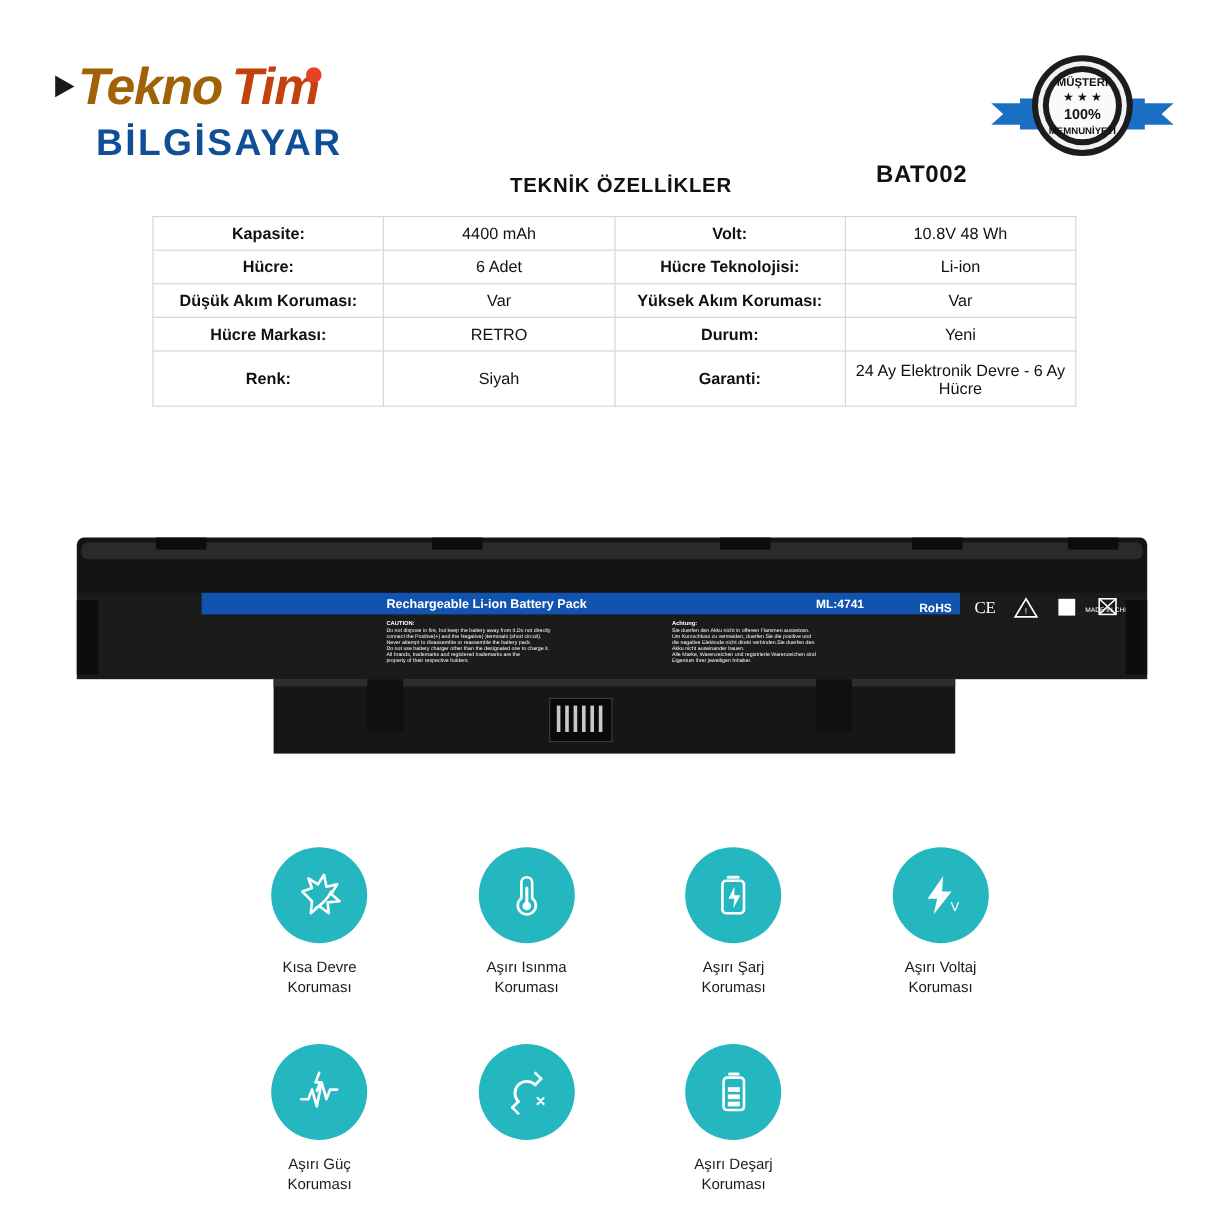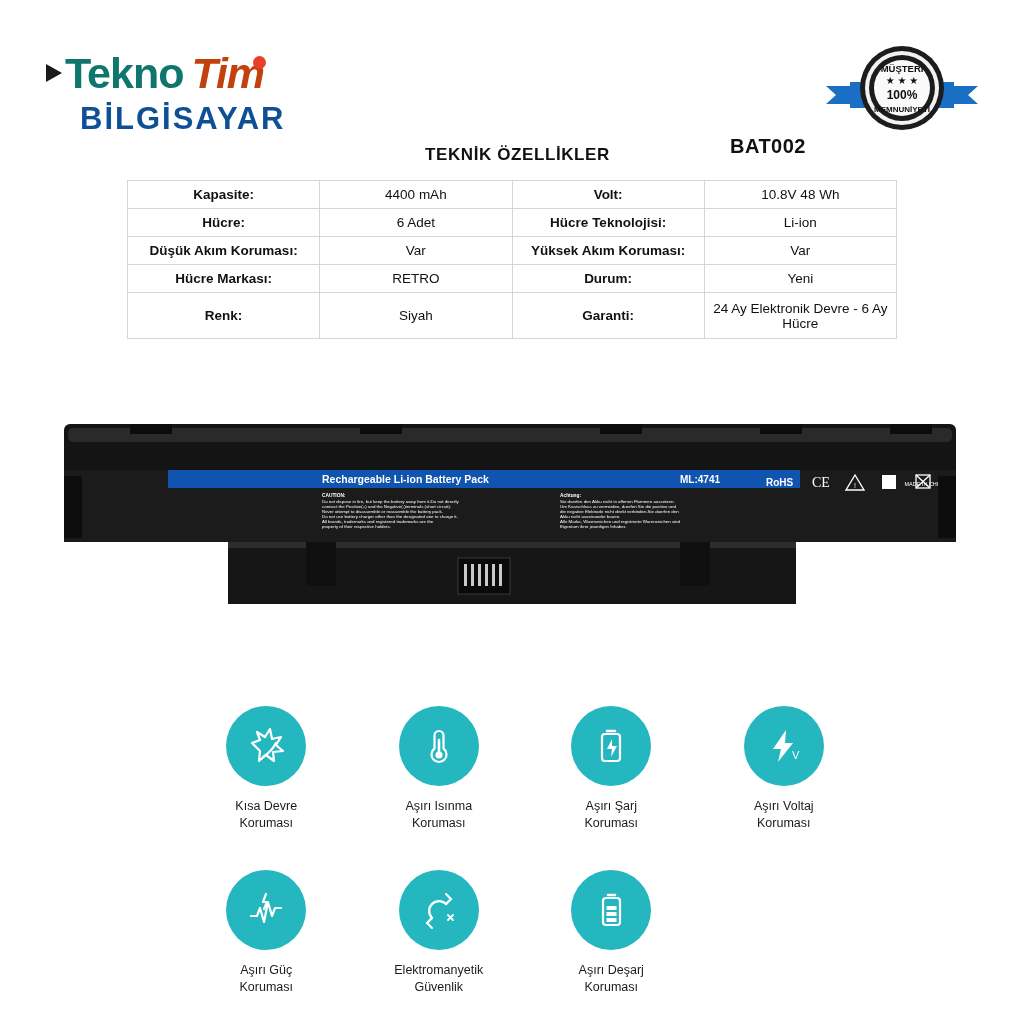--- a/index.html
+++ b/index.html
@@ -23,21 +23,21 @@
     font-size: 43px; font-weight: bold; letter-spacing: -1px;
     line-height: 1;
   }
   .brand-arrow {
     width: 0; height: 0;
     border-top: 9px solid transparent;
     border-bottom: 9px solid transparent;
     border-left: 16px solid #1a1a1a;
     margin-right: 3px; transform: translateY(-6px);
   }
-  .brand-tekno { color: #0f766e; }
+  .brand-tekno { color: #a16207; font-style: italic; }
   .brand-tim {
     color: #c2410c; font-style: italic; margin-left: 8px;
     position: relative;
   }
   .brand-tim::after {
     content: ""; position: absolute; right: -2px; top: 4px;
     width: 13px; height: 13px; border-radius: 50%;
     background: #e8412a;
   }
   .brand-row2 {
@@ -73,21 +73,21 @@
     height: 28px;
     padding: 3px 8px;
     text-align: center;
     vertical-align: middle;
   }
   .spec-table td.k { font-weight: bold; width: 24%; }
   .spec-table td.v { width: 24%; }
   .spec-table tr:last-child td { height: 46px; }
 
   
-  .battery { position: absolute; left: 60px; top: 418px; width: 900px; height: 210px; }
+  .battery { position: absolute; left: 60px; top: 442px; width: 900px; height: 210px; }
 
   
   .features {
     position: absolute; left: 180px; top: 706px;
     width: 690px;
     display: grid;
     grid-template-columns: repeat(4, 1fr);
     row-gap: 38px;
   }
   .feature { text-align: center; }
@@ -301,22 +301,20 @@
 
     <div class="feature">
       <div class="circle">
         <svg width="44" height="44" viewBox="0 0 44 44" fill="none" stroke="#ffffff" stroke-width="2.4" stroke-linecap="round">
           <path d="M15 30 a10 10 0 0 1 0 -14 a10 10 0 0 1 14 0"></path>
           <path d="M15 30 l-5 5 M29 16 l5 -5"></path>
           <path d="M10 35 l5 5 M34 11 l-5 -5" stroke-width="2"></path>
           <path d="M31 27 l5 5 M36 27 l-5 5" stroke-width="1.8"></path>
         </svg>
       </div>
-      <div class="feature-label">Elektromanyetik
-Güvenlik</div>
     </div>
 
 
     <div class="feature">
       <div class="circle">
         <svg width="42" height="42" viewBox="0 0 42 42" fill="none" stroke="#ffffff" stroke-width="2.2" stroke-linejoin="round">
           <rect x="13" y="9" width="17" height="27" rx="3"></rect>
           <path x="0" d="M18 6 h7" stroke-width="2.6" stroke-linecap="round"></path>
           <rect x="16.5" y="29" width="10" height="4" fill="#ffffff" stroke="none"></rect>
           <rect x="16.5" y="23" width="10" height="4" fill="#ffffff" stroke="none"></rect>

